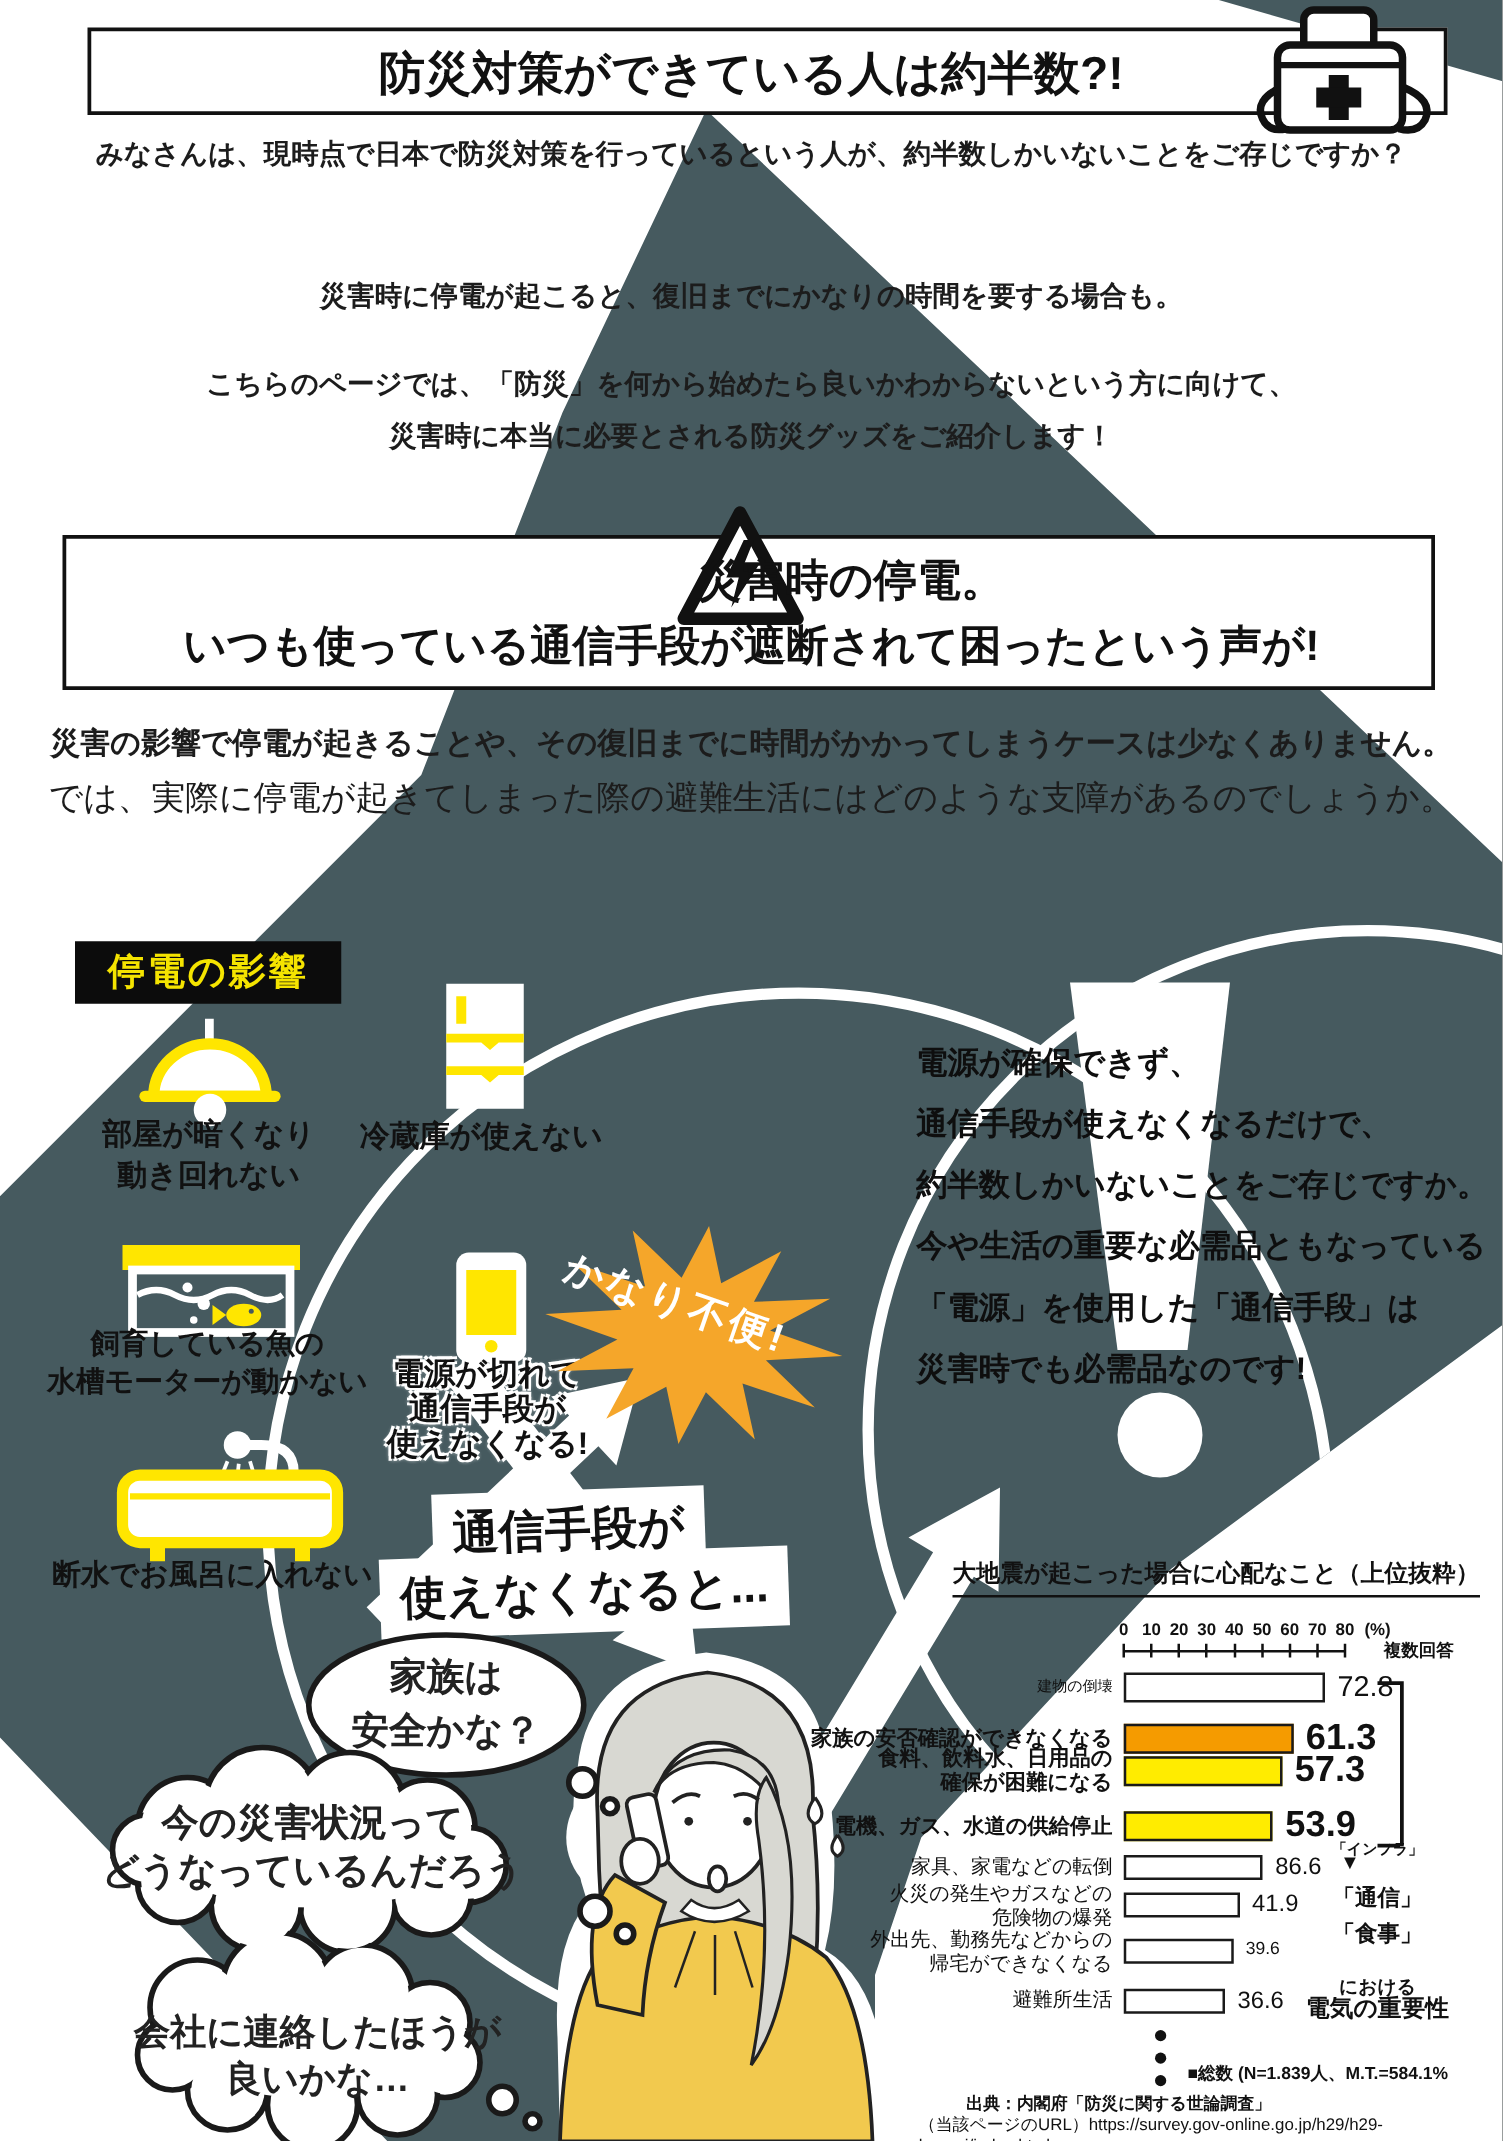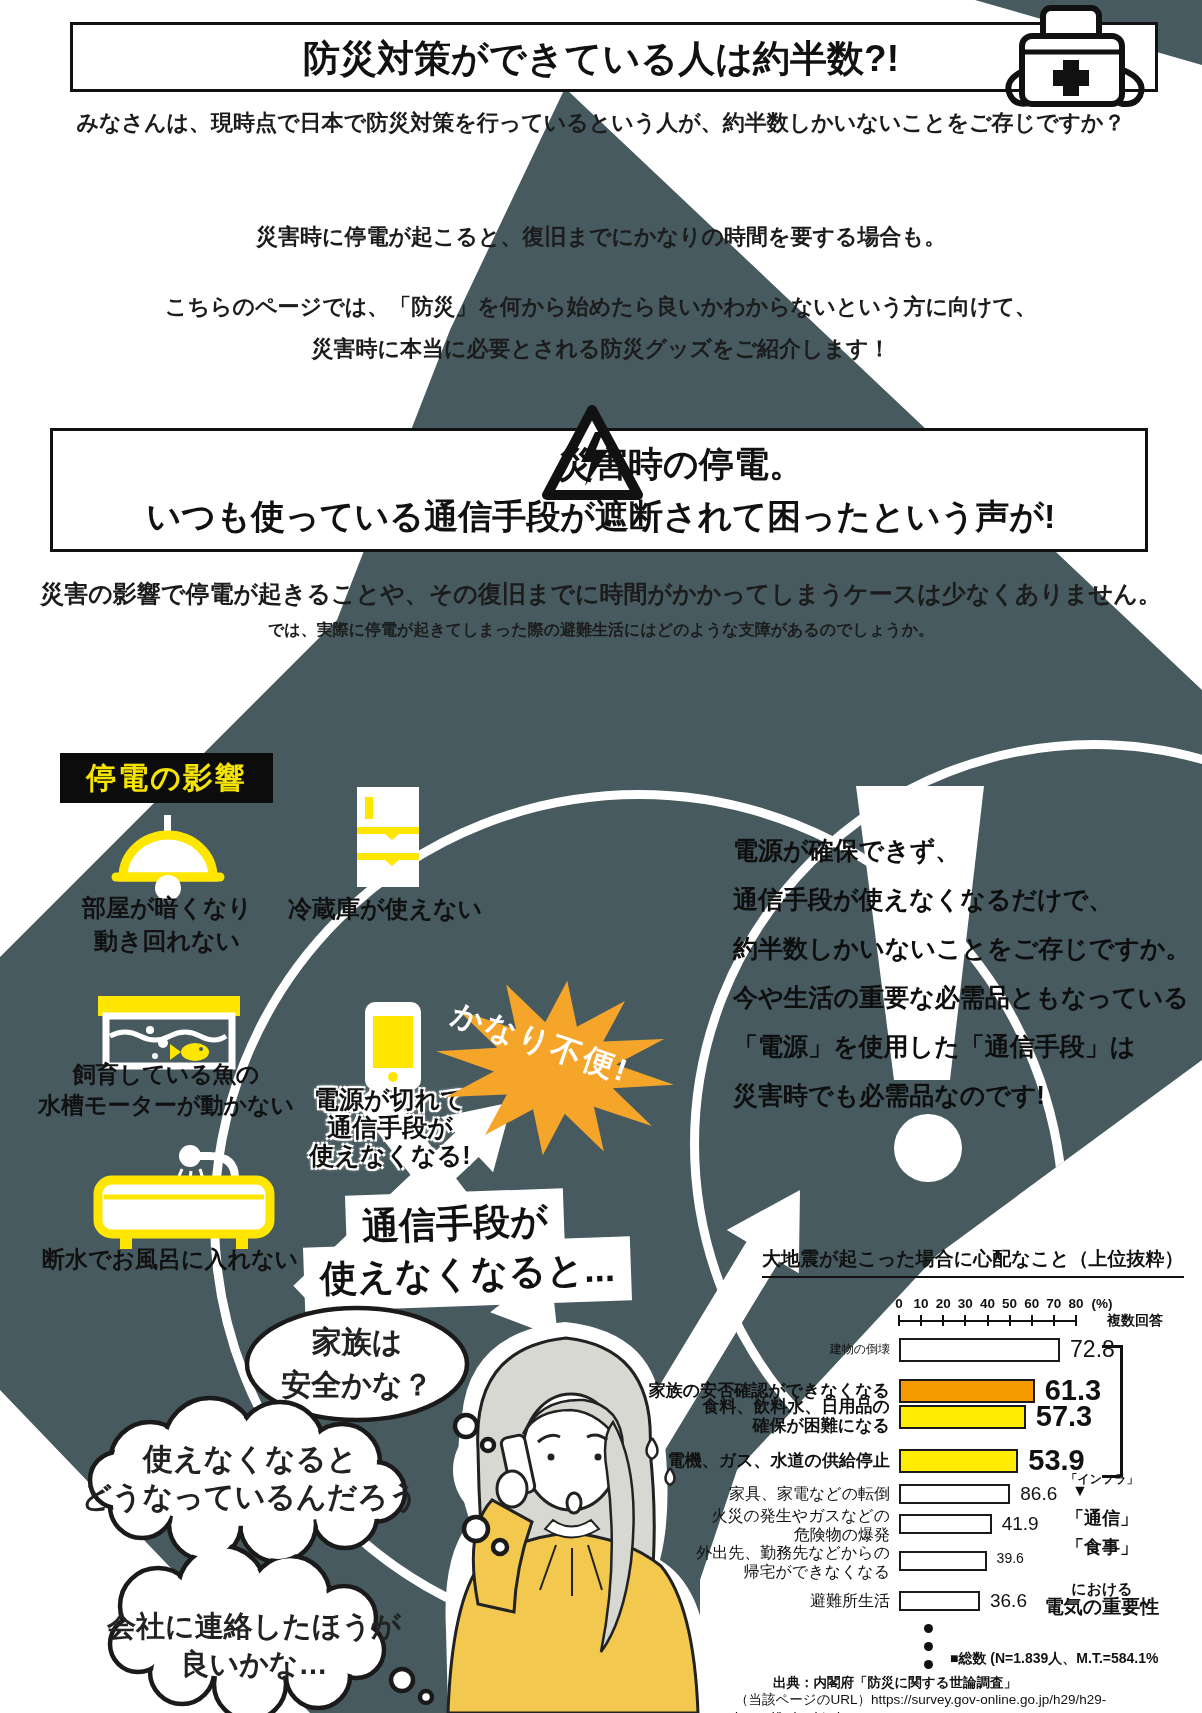--- a/index.html
+++ b/index.html
@@ -75,21 +75,21 @@
 
   <div class="hbox" style="left:50px;top:428px;width:1092px;height:118px;"></div>
   <svg class="abs" style="left:535px;top:400px;" width="115" height="110">
     <path d="M57,10 L103,95 L12,95 Z" fill="#fff" stroke="#111" stroke-width="10" stroke-linejoin="round"></path>
     <polygon points="60,32 46,62 56,62 50,86 72,52 60,52 68,32" fill="#111"></polygon>
   </svg>
   <div class="htext" style="top:441px;font-size:35px;transform:translateX(80px);">災害時の停電。</div>
   <div class="htext" style="top:494px;font-size:34px;">いつも使っている通信手段が遮断されて困ったという声が!</div>
 
   <div class="para" style="top:578px;font-size:24px;font-weight:bold;">災害の影響で停電が起きることや、その復旧までに時間がかかってしまうケースは少なくありません。</div>
-  <div class="para" style="top:620px;font-size:16px;font-weight:bold;">では、実際に停電が起きてしまった際の避難生活にはどのような支障があるのでしょうか。</div>
+  <div class="para" style="top:620px;font-size:27px;font-weight:normal;">では、実際に停電が起きてしまった際の避難生活にはどのような支障があるのでしょうか。</div>
 
   <div id="outage-label">停電の影響</div>
 
   <svg class="abs" style="left:0;top:0;" width="1202" height="1713">
     <polygon points="354.6,1102.4 506.7,1299.4 490.1,1312.2 558,1338 550.2,1265.8 533.5,1278.6 381.4,1081.6" fill="#fff"></polygon>
     <polygon points="316.7,1310.3 478.7,1157.0 493.1,1172.3 512,1102 440.9,1117.1 455.3,1132.4 293.3,1285.7" fill="#fff"></polygon>
     <polygon points="556.3,1629.8 779.1,1261.4 798.8,1273.3 800,1190 726.8,1229.9 746.5,1241.8 523.7,1610.2" fill="#fff"></polygon>
   </svg>
 
   <svg class="abs" style="left:90px;top:805px;" width="160" height="100">
@@ -243,21 +243,21 @@
         <circle cx="182" cy="1672" r="29"></circle>
         <circle cx="138" cy="1644" r="25"></circle>
       <ellipse cx="248" cy="1638" rx="110" ry="40"></ellipse>
     </g>
   </svg>
   <div class="bub-t" style="left:207px;top:1320px;width:300px;font-size:30px;line-height:43px;">
     <div>家族は</div>
       <div>安全かな？</div>
   </div>
   <div class="bub-t" style="left:80px;top:1440px;width:340px;font-size:30px;line-height:38px;">
-    <div>使えなくなると</div>
+    <div>今の災害状況って</div>
       <div>どうなっているんだろう</div>
   </div>
   <div class="bub-t" style="left:84px;top:1607px;width:340px;font-size:29px;line-height:38px;">
     <div>会社に連絡したほうが</div>
       <div>良いかな…</div>
   </div>
 
   <div id="chart">
       <div class="c-title" style="left: 762px; top: 1246px; font-size: 19px;">大地震が起こった場合に心配なこと（上位抜粋）</div>
       <div class="c-num" style="left: 883px; top: 1296px; width: 32px; font-size: 13.5px; font-weight: bold;">0</div>

